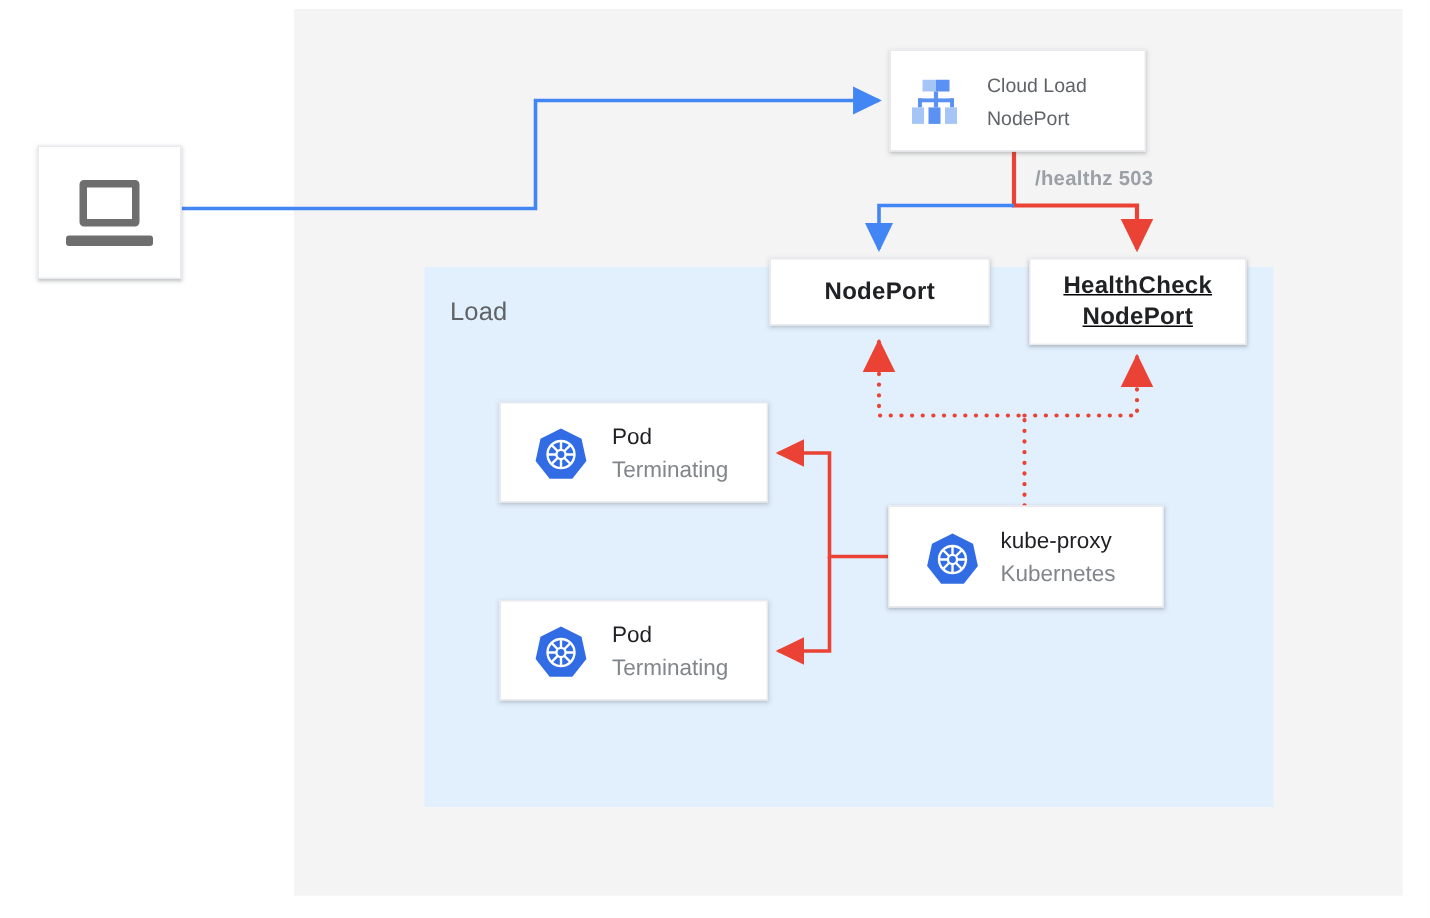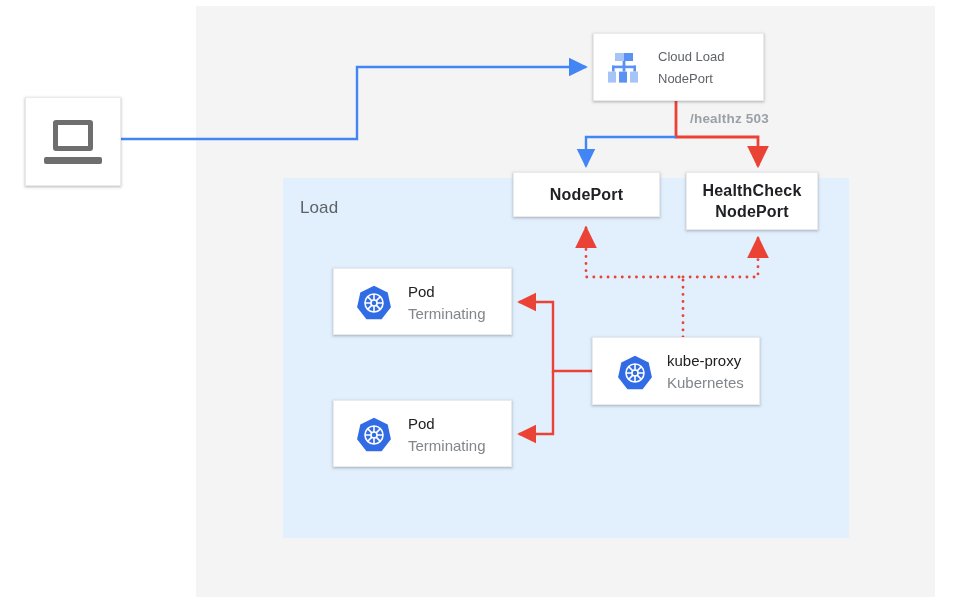--- a/index.html
+++ b/index.html
@@ -20,26 +20,26 @@
   .lt-screen{position:absolute;left:9px;top:0;width:40px;height:31px;
              border:5px solid #6e6e6e;border-radius:3px;box-sizing:border-box;background:#fff;}
   .lt-base{position:absolute;left:0;bottom:0;width:58px;height:7px;background:#6e6e6e;border-radius:2px;}
 
   .clb-card{left:593px;top:33px;width:171px;height:68px;display:flex;align-items:center;padding-left:14px;}
   .clb-icon{position:absolute;left:12px;top:19px;width:36px;height:30px;}
   .clb-label{position:absolute;left:64px;top:12px;width:100px;font-size:13px;color:#5f6368;line-height:22px;}
 
   .np-card{left:513px;top:172px;width:147px;height:45px;display:flex;align-items:center;justify-content:center;}
   .np-card .t{font-size:16px;font-weight:bold;color:#202124;letter-spacing:.2px;}
-  .hc-card{left:686px;top:172px;width:132px;height:58px;display:flex;align-items:center;justify-content:center;text-align:center;}
+  .hc-card{left:686px;top:172px;width:145px;height:58px;display:flex;align-items:center;justify-content:center;text-align:center;text-decoration:underline;}
   .hc-card .t{font-size:16px;font-weight:bold;color:#202124;line-height:21px;letter-spacing:.2px;}
 
   .pod-card{left:333px;width:179px;height:67px;}
   .pod1{top:268px;} .pod2{top:400px;}
-  .kp-card{left:592px;top:337px;width:168px;height:68px;}
+  .kp-card{left:592px;top:337px;width:184px;height:68px;}
 
   .k8s-logo{position:absolute;}
   .pod-card .k8s-logo{left:22px;top:16px;width:36px;height:36px;}
   .kp-card .k8s-logo{left:24px;top:17px;width:36px;height:36px;}
   .pod-text{position:absolute;left:74px;top:12px;}
   .kp-text{position:absolute;left:74px;top:12px;}
   .row-title{font-size:15px;color:#202124;line-height:22px;}
   .row-sub{font-size:15px;color:#80868b;line-height:21px;}
 
   .healthz-label{position:absolute;left:690px;top:111px;font-size:13.5px;font-weight:bold;color:#9aa0a6;letter-spacing:.2px;}

